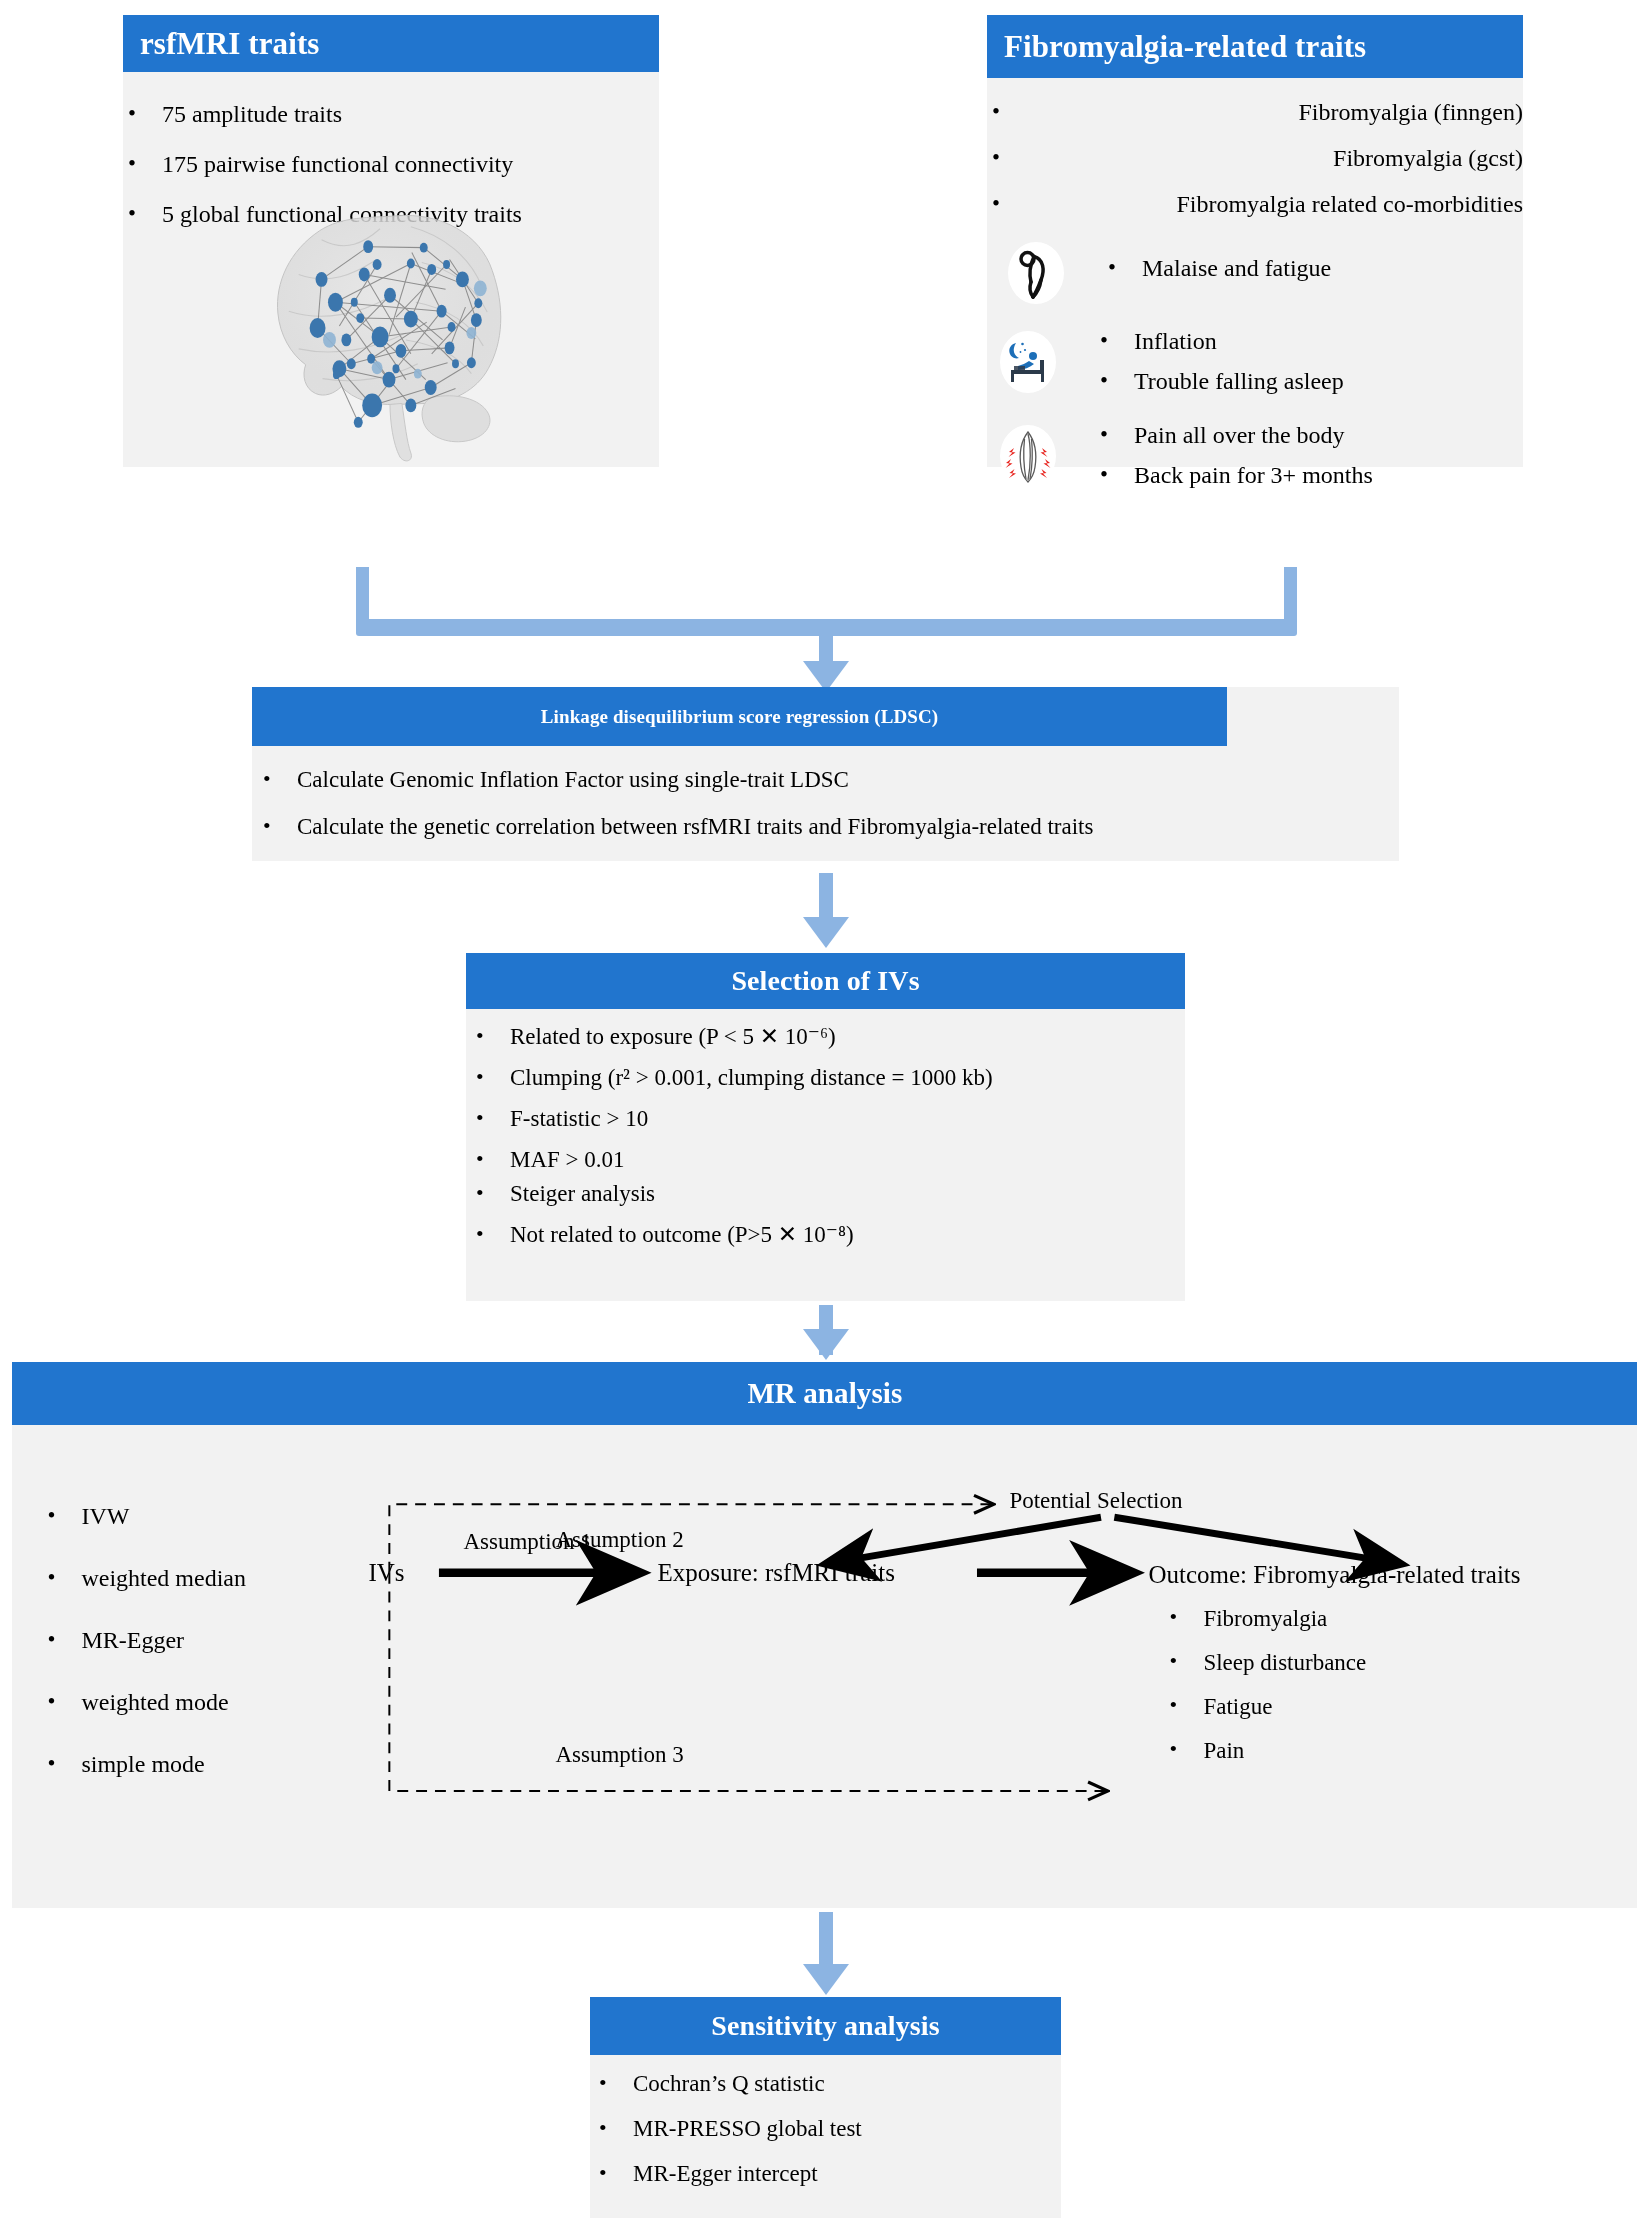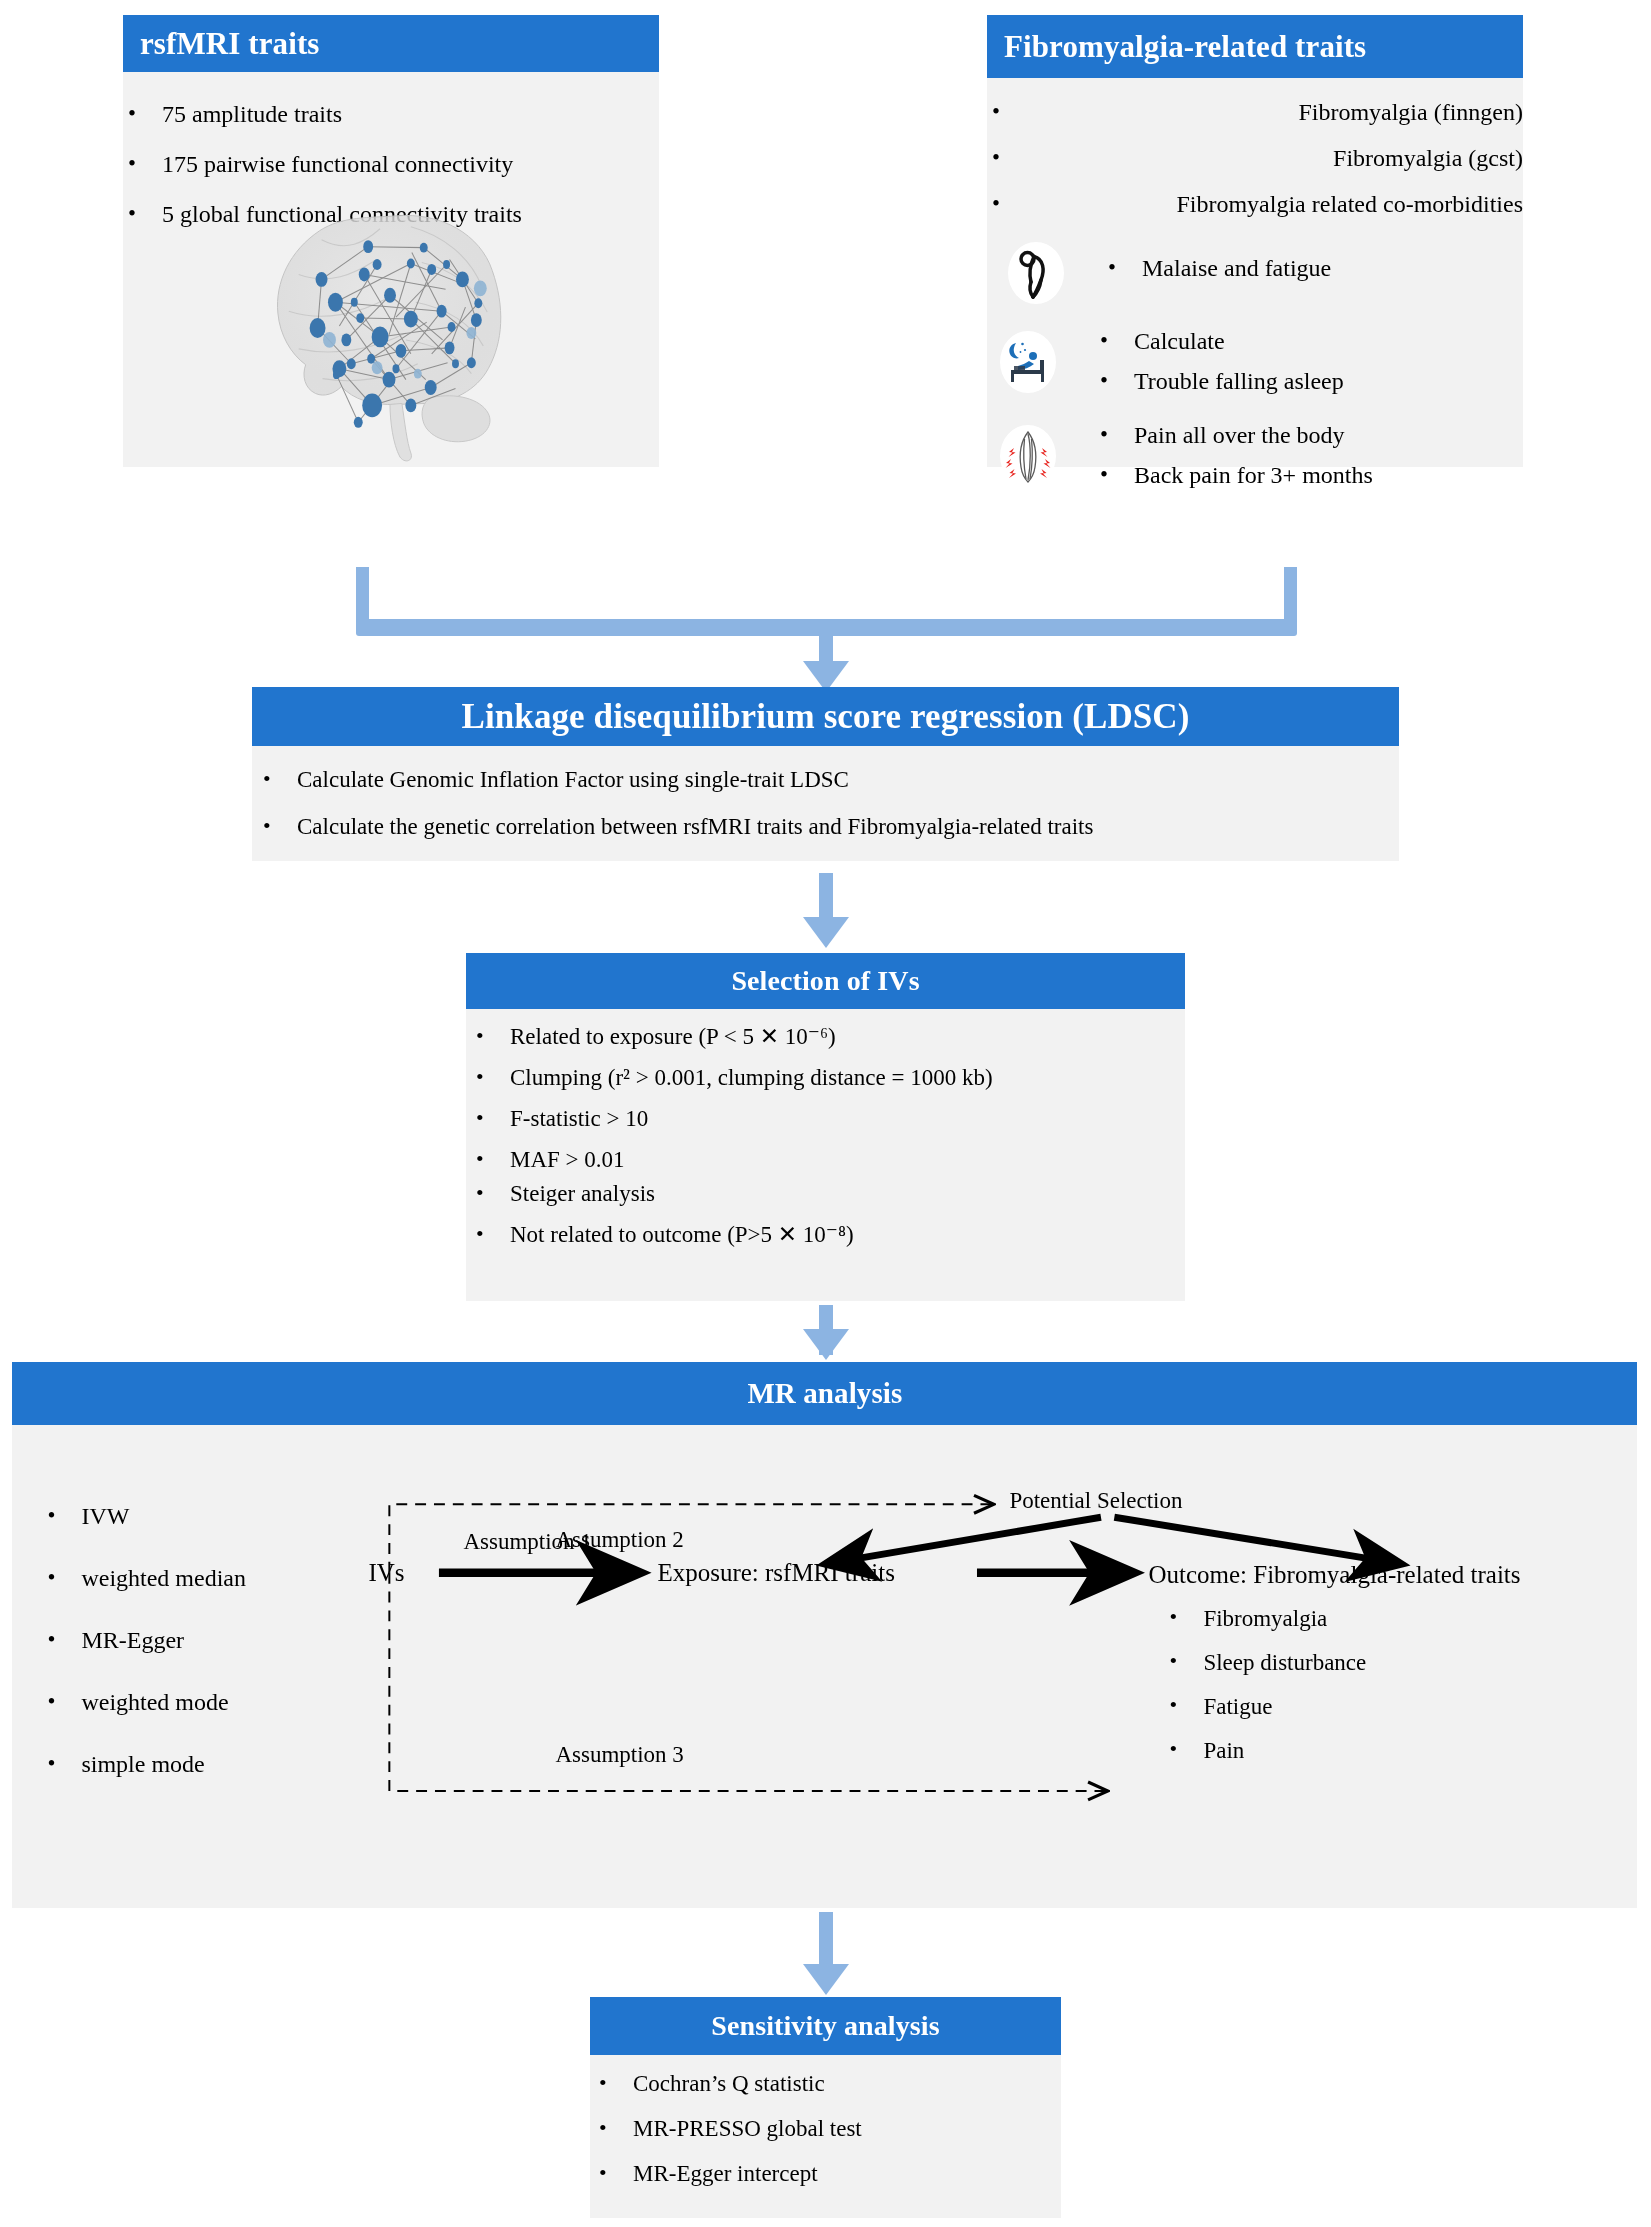--- a/index.html
+++ b/index.html
@@ -231,21 +231,21 @@
         <path d="M66 62 C 60 66, 52 70, 44 72 L 44 80 C 56 79, 68 75, 76 68 Z" fill="#1d6fb8"></path>
 
         <path d="M30 80 L 96 80 L 96 88 L 30 88 Z" fill="#2b3a4a"></path>
         <path d="M88 60 L 96 60 L 96 82 L 88 82 Z" fill="#2b3a4a"></path>
         <path d="M30 88 L 36 88 L 36 104 L 30 104 Z" fill="#2b3a4a"></path>
         <path d="M90 88 L 96 88 L 96 104 L 90 104 Z" fill="#2b3a4a"></path>
         <path d="M36 72 L 58 72 L 58 80 L 36 80 Z" fill="#2b3a4a" opacity="0.85"></path>
       </svg>
       <ul class="blist" style="position:absolute;left:99px;top:-3px;font-size:24px;line-height:29px;">
         <li style="margin-bottom:11px;">
-          <span>Calculate</span></li>
+          <span>Inflation</span></li>
         <li>
           <span>Trouble falling asleep</span></li>
       </ul>
     </div>
 
     <div style="position:absolute;left:9px;top:347px;width:526px;height:79px;">
       <svg width="64" height="64" viewBox="0 0 128 128" style="left:0;top:0;">
         <ellipse cx="64" cy="64" rx="56" ry="62" fill="#ffffff"></ellipse>
         <g fill="none" stroke="#5a5a5a" stroke-width="2.6">
           <path d="M64 16 C 78 34, 82 60, 78 86 C 76 100, 70 110, 64 116
@@ -272,21 +272,21 @@
     </div>
   </div>
 
   <div class="conn" style="left:356px;top:567px;width:13px;height:62px;"></div>
   <div class="conn" style="left:1284px;top:567px;width:13px;height:62px;"></div>
   <div class="conn" style="left:356px;top:619px;width:941px;height:17.4px;border-radius:3px;"></div>
   <div class="conn" style="left:819px;top:636px;width:14px;height:40px;"></div>
   <div class="arrowhead" style="left:803px;top:661px;"></div>
 
   <div class="card" style="left:252px;top:687px;width:1147px;height:174px;"></div>
-  <div class="card-head" style="left:252px;top:687px;width:1147px;height:59px;font-size:35px;align-items:center;">
+  <div class="card-head" style="left:252px;top:687px;width:975px;height:59px;font-size:19px;align-items:center;">
     <span>Linkage disequilibrium score regression (LDSC)</span>
   </div>
   <div class="card-body" style="left:252px;top:746px;width:1147px;height:115px;">
     <ul class="blist" style="margin-top:21px;font-size:23px;line-height:26px;padding-left:6px;">
       <li style="margin-bottom:21px;">
         <span>Calculate Genomic Inflation Factor using single-trait LDSC</span></li>
       <li>
         <span>Calculate the genetic correlation between rsfMRI traits and Fibromyalgia-related traits</span></li>
     </ul>
   </div>

